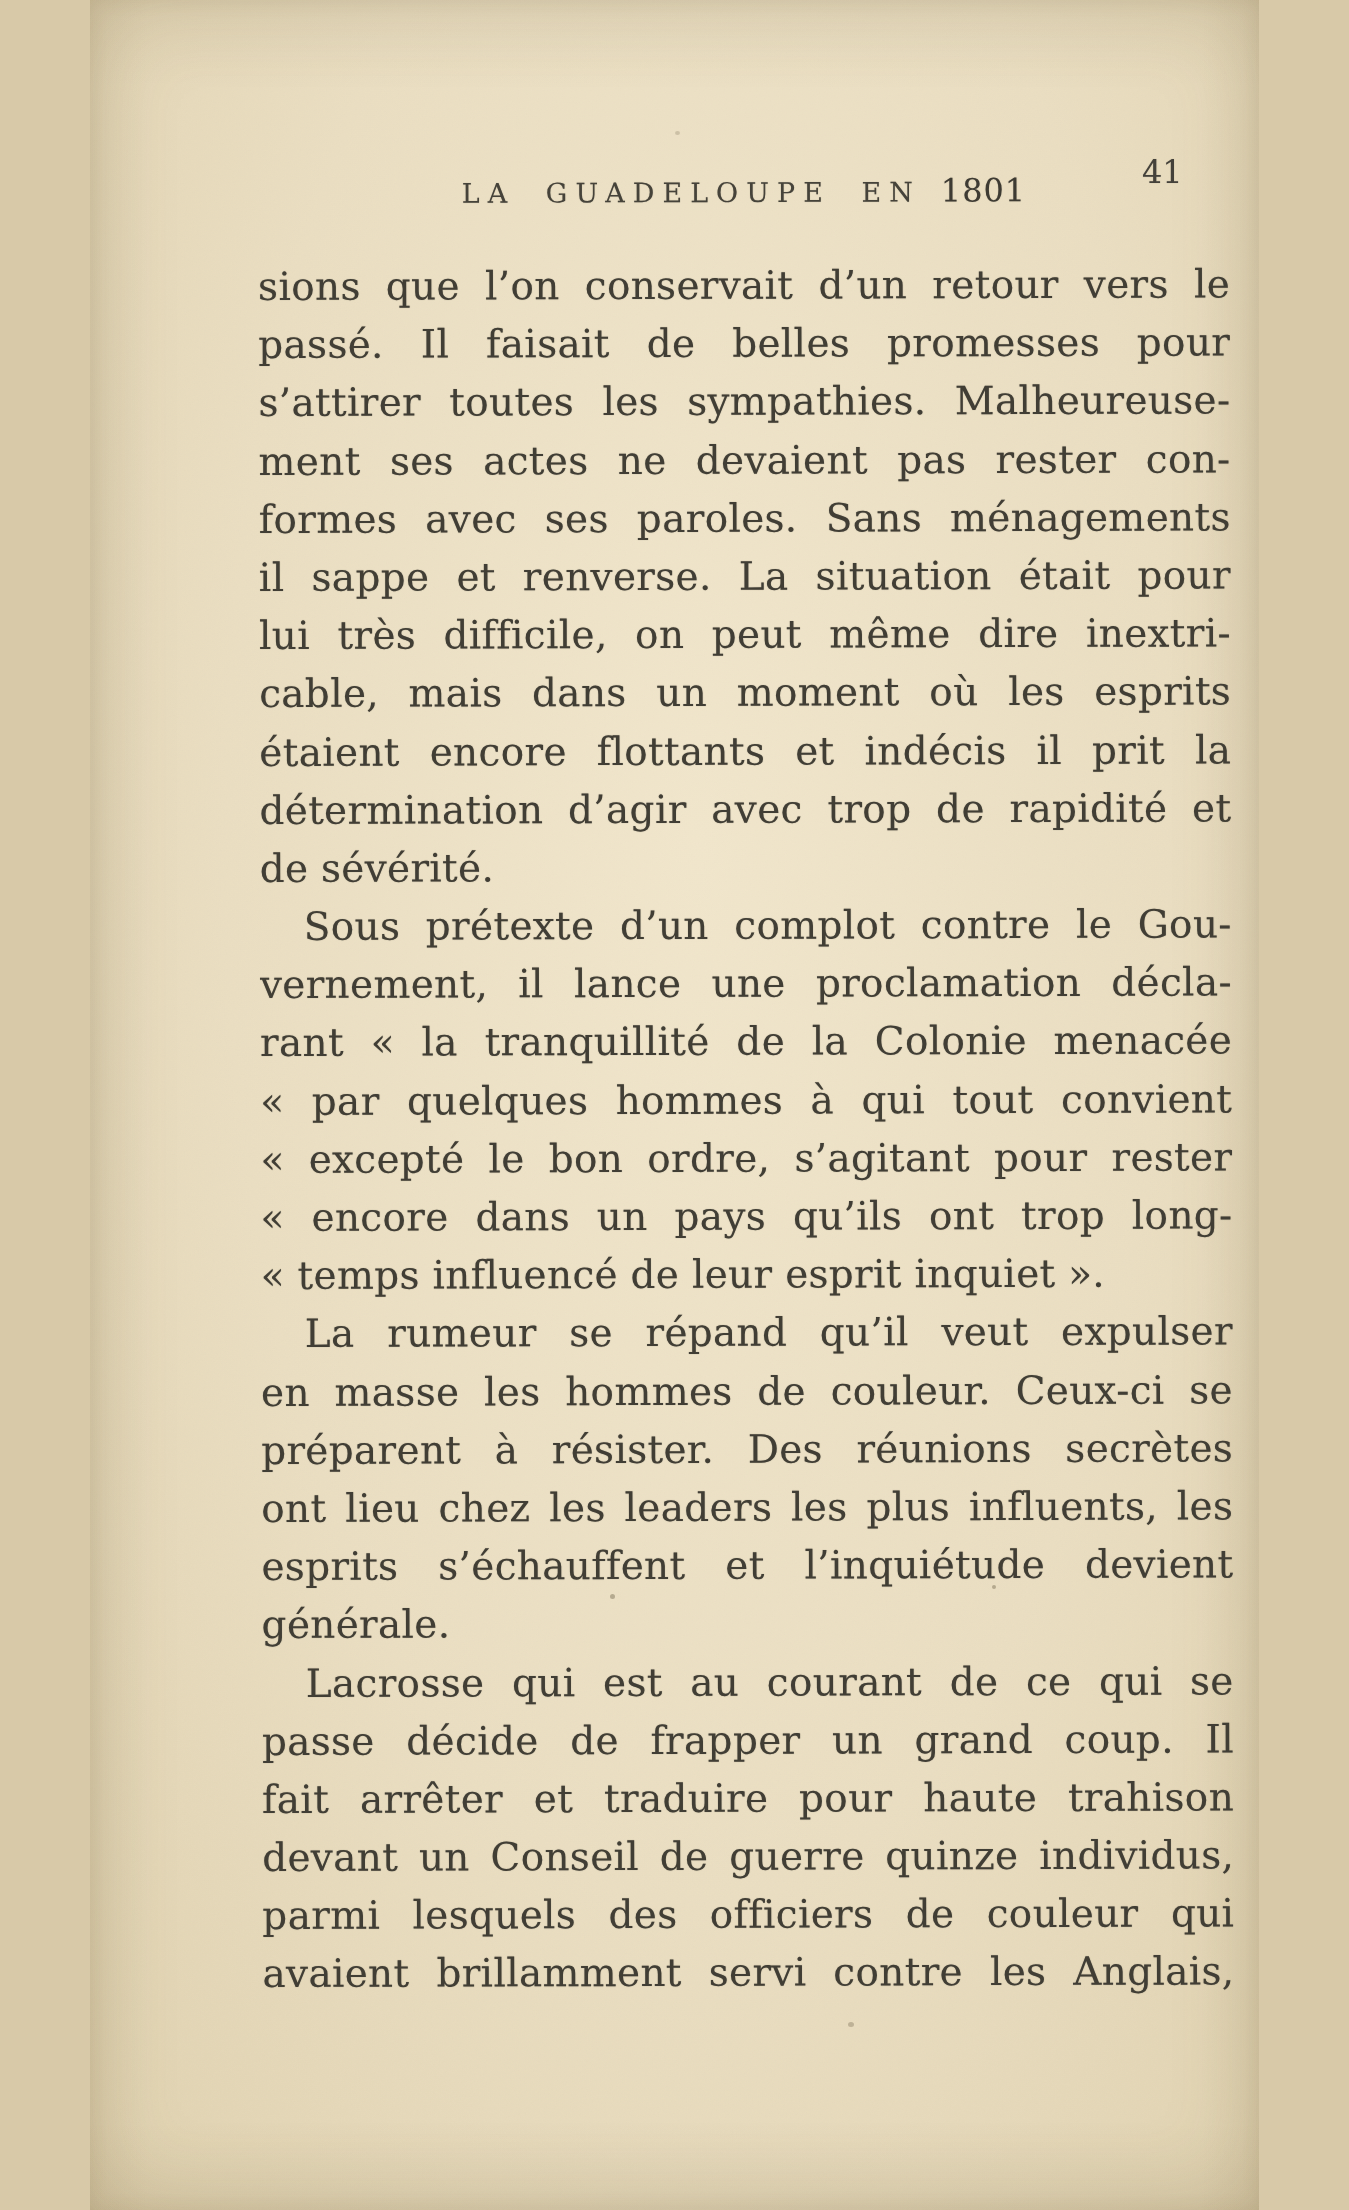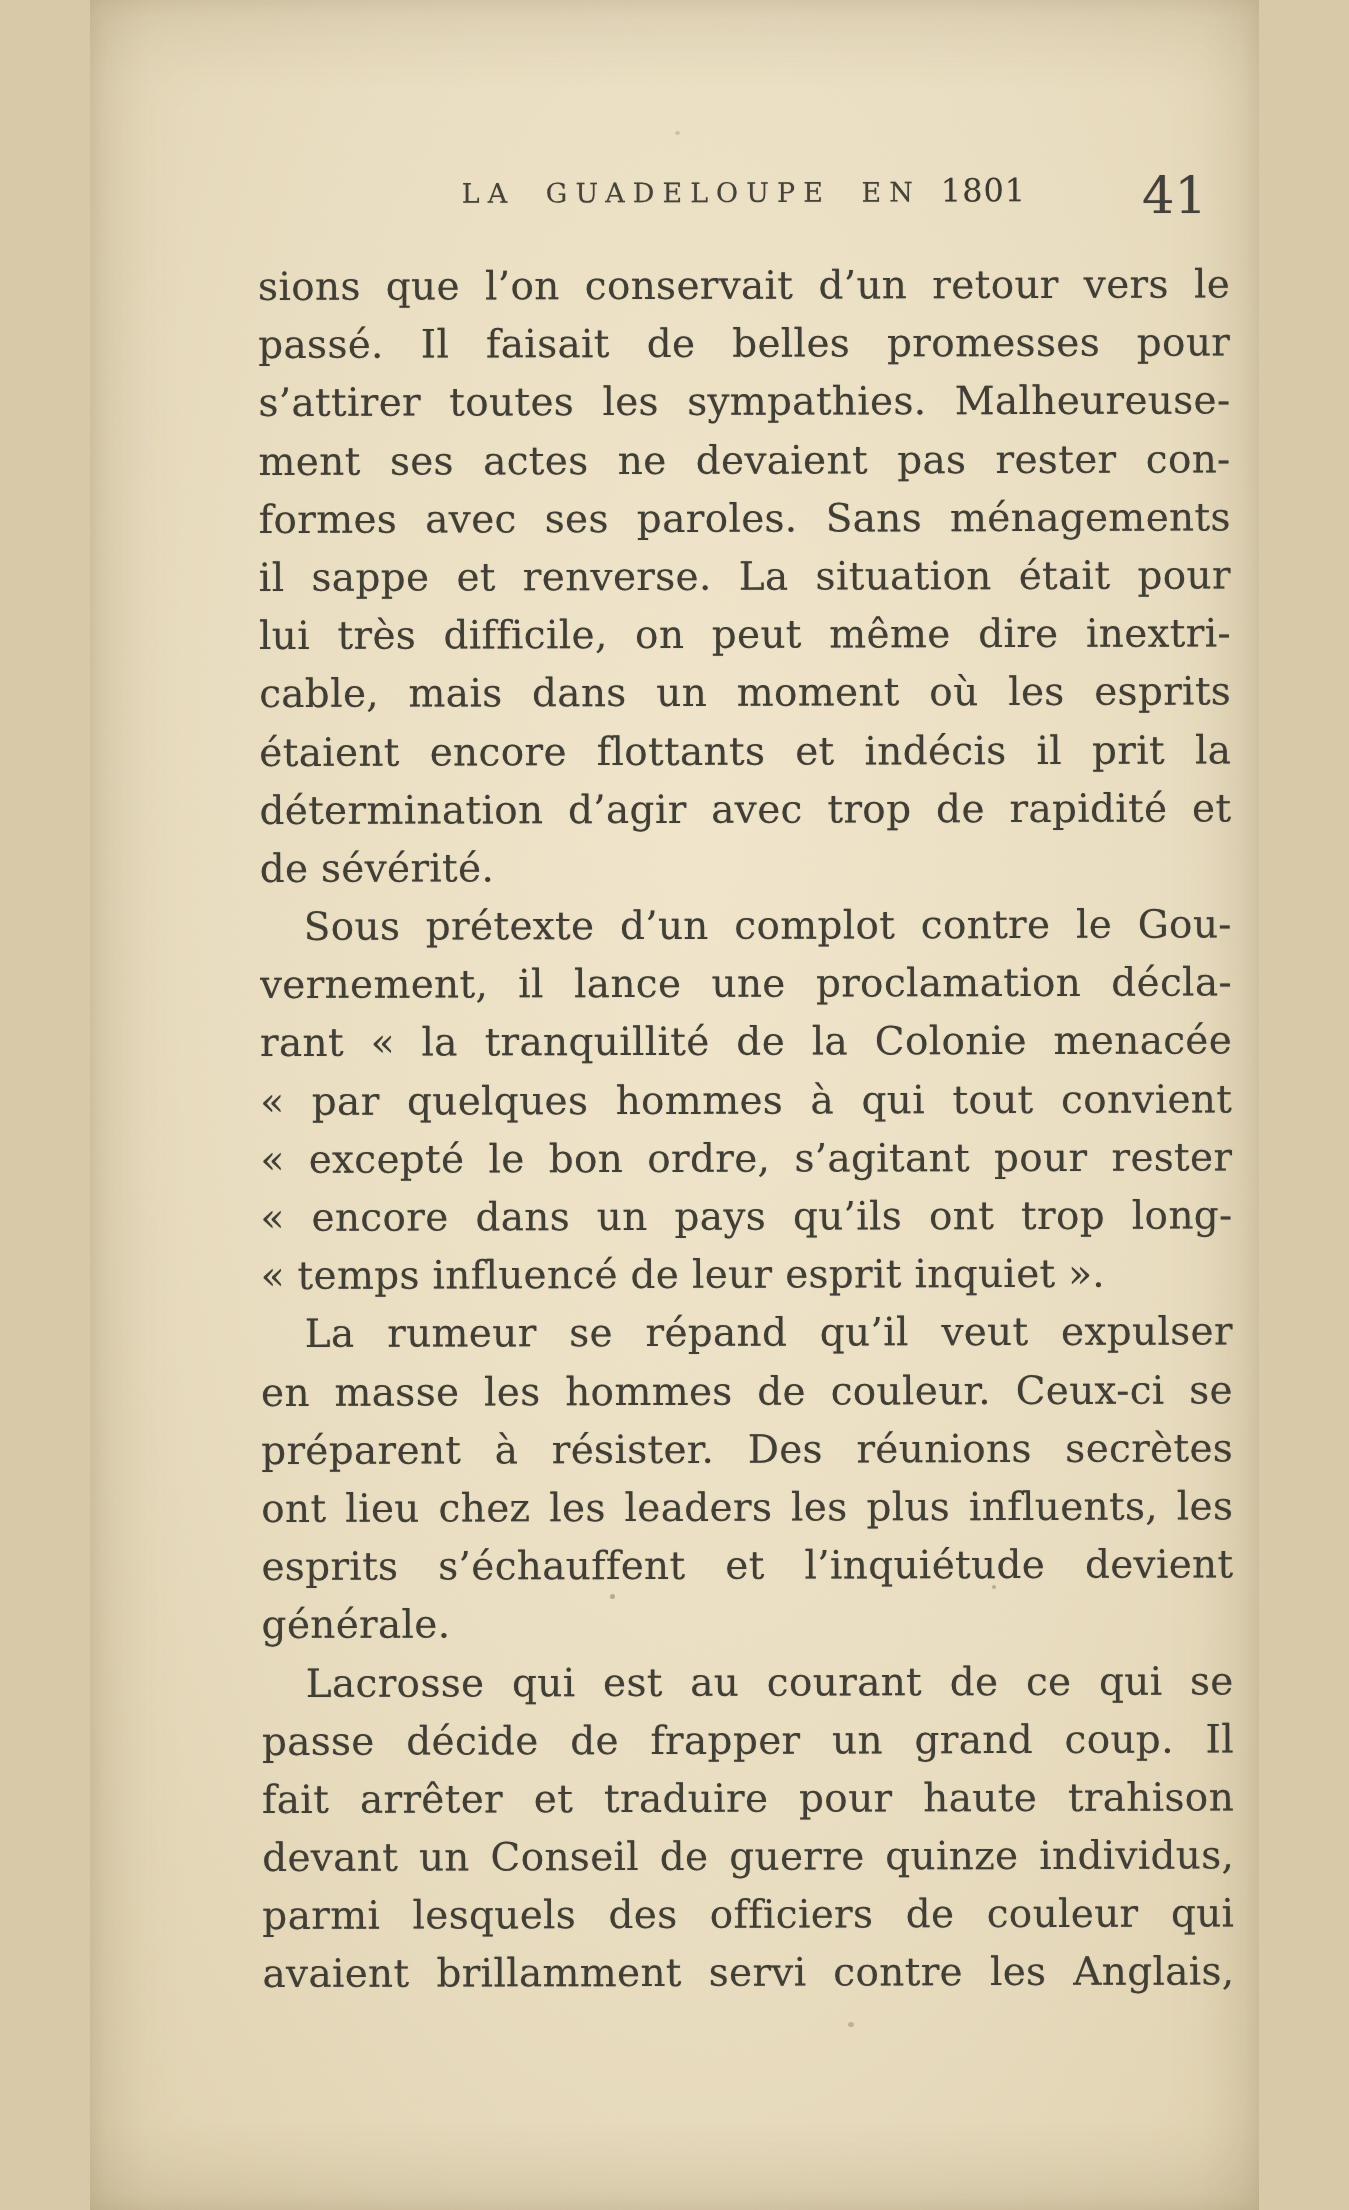--- a/index.html
+++ b/index.html
@@ -54,23 +54,23 @@
     text-shadow: 0 0 1px rgba(65,62,53,0.35);
   }
   .header-year {
     font-size: 32px;
     letter-spacing: 1px;
     color: #3e3b33;
     text-shadow: 0 0 1px rgba(65,62,53,0.35);
   }
   .page-number {
     position: absolute;
-    top: 166px;
+    top: 153px;
     left: 1052px;
-    font-size: 51px;
+    font-size: 32px;
     color: #44413a;
     text-shadow: 0 0 1px rgba(65,62,53,0.35);
   }
   .body-text {
     position: absolute;
     top: 258px;
     left: 168px;
     width: 972px;
     font-size: 39px;
     letter-spacing: 0.3px;

